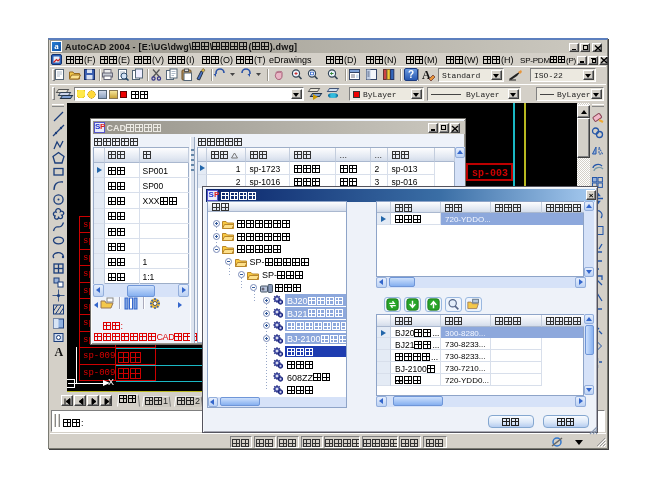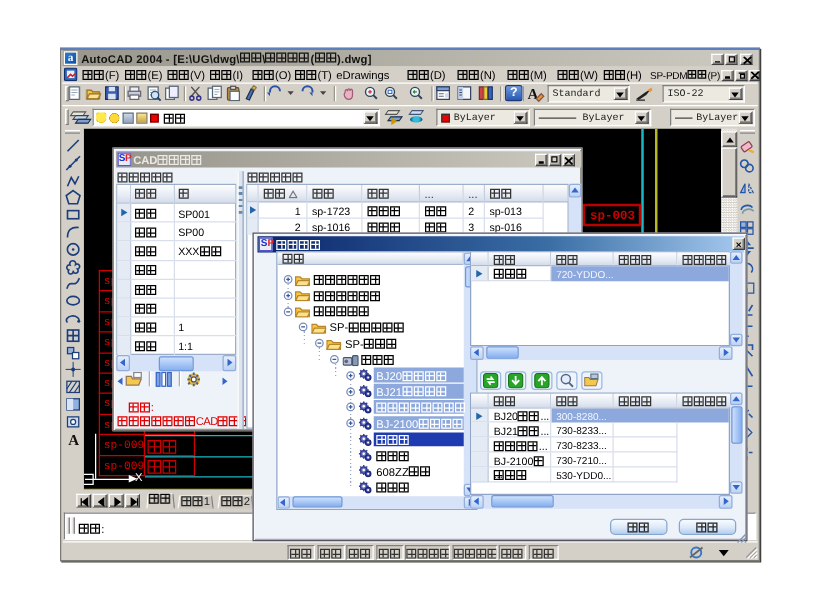--- a/index.html
+++ b/index.html
@@ -583,21 +583,21 @@
   </div>
 
 <div class="ab" id="dlg" style="left:202px;top:186px;width:396px;height:247px;background:#eef2f9;border:1px solid #54545e;box-shadow:inset 1px 1px 0 #f6f8fb,inset -1px -1px 0 #a8a9b4">
     <div style="position: absolute; left: 3px; top: 2px; width: 389px; height: 13px; background: linear-gradient(90deg, rgb(10, 36, 106), rgb(58, 110, 165) 60%, rgb(166, 202, 240));"></div>
     <div style="position: absolute; left: 4px; top: 3px; width: 11px; height: 11px; background: rgb(232, 236, 248); border: 1px solid rgb(85, 85, 204);">
       <span style="position:absolute;left:0.5px;top:-1px;font:bold 8px 'Liberation Sans';color:#23c">S</span>
       <span style="position:absolute;left:6px;top:-1px;font:bold 8px 'Liberation Sans';color:#d22">P</span>
     </div>
     <div style="position: absolute; left: 18px; top: 4px; font: bold 9px &quot;Liberation Sans&quot;; color: rgb(255, 255, 255);"><span class="z" style="width: 8px; height: 8px;"></span><span class="z" style="width: 8px; height: 8px;"></span><span class="z" style="width: 8px; height: 8px;"></span><span class="z" style="width: 8px; height: 8px;"></span></div>
     <div style="position: absolute; left: 383px; top: 3px; width: 10px; height: 10px; background: rgb(212, 208, 200); border-width: 1px; border-style: solid; border-image: initial; border-color: rgb(255, 255, 255) rgb(64, 64, 64) rgb(64, 64, 64) rgb(255, 255, 255); box-shadow: rgb(128, 128, 128) -1px -1px 0px inset; font: bold 8px / 9px &quot;Liberation Sans&quot;; text-align: center;">×</div>
-    <div style="position: absolute; left: 18px; top: 13.5px; width: 161px; height: 207px; background: rgb(255, 255, 255); border: 1px solid rgb(142, 164, 200); overflow: hidden;">
+    <div style="position: absolute; left: 4px; top: 13.5px; width: 140px; height: 207px; background: rgb(255, 255, 255); border: 1px solid rgb(142, 164, 200); overflow: hidden;">
       <div class="gh" style="position: absolute; left: 0px; top: 0px; width: 149px; height: 10.5px; padding: 1px 0px 0px 4px; font-size: 8.5px;"><span class="z" style="width: 8px; height: 8px;"></span><span class="z" style="width: 8px; height: 8px;"></span></div>
       <div class="xtrack" style="position: absolute; left: 149px; top: 0px; width: 10px; height: 195px;">
         <div class="xbtn" style="position: absolute; left: 0px; top: 0px; width: 10px; height: 10px;"></div>
         <div style="position: absolute; left: 2px; top: 3px; width: 0px; height: 0px; border-left: 3px solid transparent; border-right: 3px solid transparent; border-bottom: 4px solid rgb(51, 102, 204);"></div>
         <div class="xthumb" style="position: absolute; left: 0.5px; top: 11px; width: 9px; height: 17px;"></div>
         <div class="xbtn" style="position: absolute; left: 0px; bottom: 0px; width: 10px; height: 10px;"></div>
         <div style="position: absolute; left: 2px; bottom: 3px; width: 0px; height: 0px; border-left: 3px solid transparent; border-right: 3px solid transparent; border-top: 4px solid rgb(51, 102, 204);"></div>
       </div>
       <div class="xtrack" style="position: absolute; left: 0px; top: 195px; width: 159px; height: 10.5px;">
         <div class="xbtn" style="position: absolute; left: 0px; top: 0px; width: 10px; height: 10.5px;"></div>
@@ -851,21 +851,21 @@
       <div style="position: absolute; left: 0px; top: 35.3px; width: 14px; height: 11.9px; background: rgb(228, 235, 245); border-right: 1px solid rgb(195, 205, 221); border-bottom: 1px solid rgb(216, 223, 235);"></div>
       <div style="position: absolute; left: 14px; top: 35.3px; width: 50px; height: 11.9px; font-size: 8.5px; padding: 1.5px 0px 0px 4px; border-right: 1px solid rgb(216, 223, 235); border-bottom: 1px solid rgb(216, 223, 235);"><span class="z" style="width: 8px; height: 8px;"></span><span class="z" style="width: 8px; height: 8px;"></span><span class="z" style="width: 8px; height: 8px;"></span><span class="z" style="width: 8px; height: 8px;"></span>...</div>
       <div style="position: absolute; left: 64px; top: 35.3px; width: 50px; height: 11.9px; font: 8px &quot;Liberation Sans&quot;; padding: 2px 0px 0px 4px; border-right: 1px solid rgb(216, 223, 235); border-bottom: 1px solid rgb(216, 223, 235);">730-8233...</div>
       <div style="position: absolute; left: 114px; top: 35.3px; width: 51px; height: 11.9px; border-right: 1px solid rgb(216, 223, 235); border-bottom: 1px solid rgb(216, 223, 235);"></div>
       <div style="position: absolute; left: 0px; top: 47.2px; width: 14px; height: 11.9px; background: rgb(228, 235, 245); border-right: 1px solid rgb(195, 205, 221); border-bottom: 1px solid rgb(216, 223, 235);"></div>
       <div style="position: absolute; left: 14px; top: 47.2px; width: 50px; height: 11.9px; font-size: 8.5px; padding: 1.5px 0px 0px 4px; border-right: 1px solid rgb(216, 223, 235); border-bottom: 1px solid rgb(216, 223, 235);">BJ-2100<span class="z" style="width: 8px; height: 8px;"></span>...</div>
       <div style="position: absolute; left: 64px; top: 47.2px; width: 50px; height: 11.9px; font: 8px &quot;Liberation Sans&quot;; padding: 2px 0px 0px 4px; border-right: 1px solid rgb(216, 223, 235); border-bottom: 1px solid rgb(216, 223, 235);">730-7210...</div>
       <div style="position: absolute; left: 114px; top: 47.2px; width: 51px; height: 11.9px; border-right: 1px solid rgb(216, 223, 235); border-bottom: 1px solid rgb(216, 223, 235);"></div>
       <div style="position: absolute; left: 0px; top: 59.1px; width: 14px; height: 11.9px; background: rgb(228, 235, 245); border-right: 1px solid rgb(195, 205, 221); border-bottom: 1px solid rgb(216, 223, 235);"></div>
       <div style="position: absolute; left: 14px; top: 59.1px; width: 50px; height: 11.9px; font-size: 8.5px; padding: 1.5px 0px 0px 4px; border-right: 1px solid rgb(216, 223, 235); border-bottom: 1px solid rgb(216, 223, 235);"><span class="z" style="width: 8px; height: 8px;"></span><span class="z" style="width: 8px; height: 8px;"></span><span class="z" style="width: 8px; height: 8px;"></span></div>
-      <div style="position: absolute; left: 64px; top: 59.1px; width: 50px; height: 11.9px; font: 8px &quot;Liberation Sans&quot;; padding: 2px 0px 0px 4px; border-right: 1px solid rgb(216, 223, 235); border-bottom: 1px solid rgb(216, 223, 235);">530-YDD0...</div>
+      <div style="position: absolute; left: 64px; top: 59.1px; width: 50px; height: 11.9px; font: 8px &quot;Liberation Sans&quot;; padding: 2px 0px 0px 4px; border-right: 1px solid rgb(216, 223, 235); border-bottom: 1px solid rgb(216, 223, 235);">720-YDD0...</div>
       <div style="position: absolute; left: 114px; top: 59.1px; width: 51px; height: 11.9px; border-right: 1px solid rgb(216, 223, 235); border-bottom: 1px solid rgb(216, 223, 235);"></div>
     </div>
     <div class="xtrack" style="position: absolute; left: 381px; top: 127px; width: 10px; height: 81px;">
       <div class="xbtn" style="position: absolute; left: 0px; top: 0px; width: 10px; height: 10px;"></div>
       <div style="position: absolute; left: 2px; top: 3px; width: 0px; height: 0px; border-left: 3px solid transparent; border-right: 3px solid transparent; border-bottom: 4px solid rgb(51, 102, 204);"></div>
       <div class="xthumb" style="position: absolute; left: 0.5px; top: 11px; width: 9px; height: 30px;"></div>
       <div class="xbtn" style="position: absolute; left: 0px; bottom: 0px; width: 10px; height: 10px;"></div>
       <div style="position: absolute; left: 2px; bottom: 3px; width: 0px; height: 0px; border-left: 3px solid transparent; border-right: 3px solid transparent; border-top: 4px solid rgb(51, 102, 204);"></div>
     </div>
     <div class="xtrack" style="position: absolute; left: 173px; top: 208.5px; width: 210px; height: 11px;">

